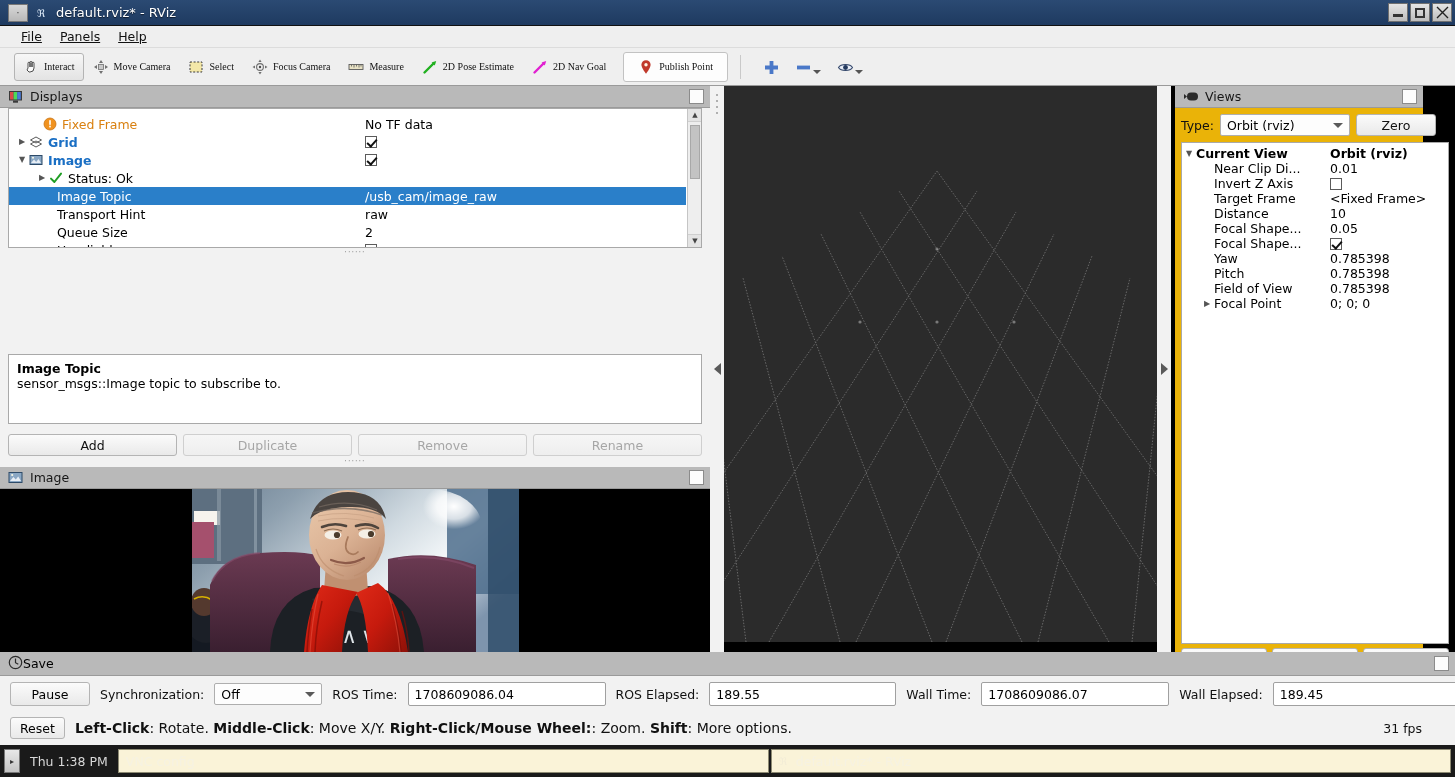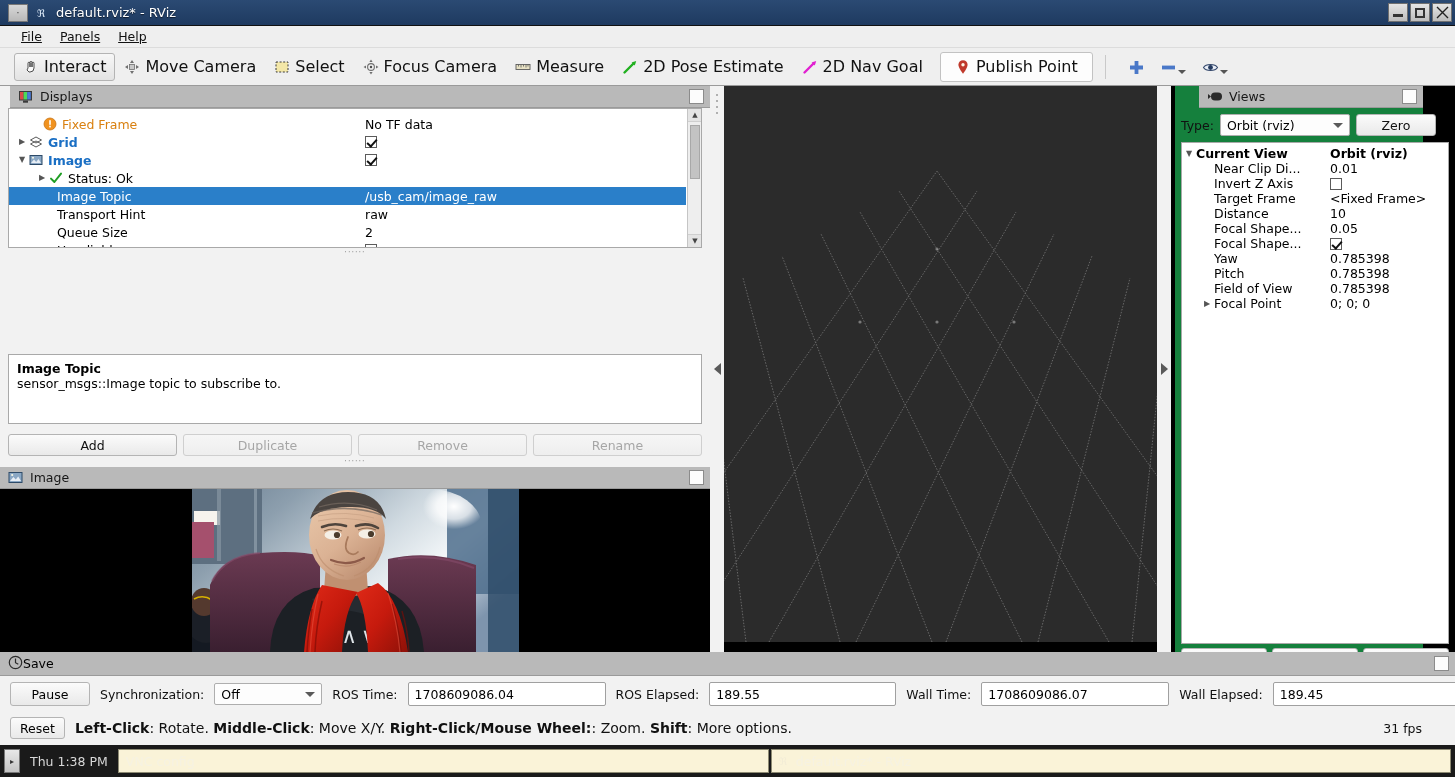--- a/index.html
+++ b/index.html
@@ -75,23 +75,24 @@
   
   .toolbar {
     position: absolute; left: 0; top: 48px; width: 1455px; height: 38px;
     background: #efefef;
     display: flex; align-items: center;
     border-bottom: 1px solid #9a9a9a;
     padding-left: 14px;
   }
   .tool {
     display: flex; align-items: center; gap: 5px;
-    height: 28px; padding: 0 8px; font-size: 16px; color: #111;
+    height: 28px; padding: 0 8px; font-size: 10px; color: #111;
     border: 1px solid transparent; border-radius: 3px;
     white-space: nowrap;
+    font-family: Liberation Serif, serif;
   }
   .tool.active {
     background: linear-gradient(to bottom,#f7f7f7,#e3e3e3);
     border: 1px solid #b4b4b4;
   }
   .tool.boxed {
     background: #fdfdfd;
     border: 1px solid #c2c2c2; border-radius: 3px;
     height: 30px; padding: 0 14px; margin-left: 8px;
   }
@@ -101,21 +102,21 @@
   .icon-drop { display:flex; align-items:flex-end; gap:2px; }
   .caret-sm {
     width:0;height:0;border-left:4px solid transparent;border-right:4px solid transparent;
     border-top:4px solid #555; margin-bottom:1px;
   }
 
   
   .main { position: absolute; left: 0; top: 86px; width: 1455px; height: 566px; background:#000; }
 
   
-  .left-col { position:absolute; left:0; top:0; width: 710px; height: 692px; background:#f2f2f2;padding-left:10px; }
+  .left-col { position:absolute; left:0; top:0; width: 710px; height: 692px; background:#f2f2f2; }
 
   .panel-header {
     height: 22px; background: #b9b9b9;
     display:flex; align-items:center; padding-left:8px;
     border-bottom:1px solid #9a9a9a;
     font-size: 12.5px; color:#161616;
   }
   .panel-header .ph-icon { width:15px;height:15px;margin-right:7px; display:block;}
   .ph-float {
     margin-left:auto; margin-right:6px;
@@ -203,21 +204,21 @@
   .splitter-v.right-s { left:1157px; }
   .split-arrow {
     width:0;height:0;border-top:6px solid transparent;border-bottom:6px solid transparent;
   }
   .split-arrow.l { border-right:7px solid #5a5a5a; }
   .split-arrow.r { border-left:7px solid #5a5a5a; }
   .dots { position:absolute; display:flex; flex-direction:column; gap:4px; }
   .dots i { width:2px;height:2px;background:#b0b0b0;display:block;}
 
   
-  .views-panel { position:absolute; left:1175px; top:0; width:248px; height:566px; background:#15803d;padding-left:24px; }
+  .views-panel { position:absolute; left:1175px; top:0; width:248px; height:566px; background:#eab308; }
   .views-type-row {
     position:absolute; left:0; top:26px; width:280px; height:26px;
     display:flex; align-items:center; padding:0 6px 0 6px; gap:6px;
   }
   .lbl { font-size:12.5px; color:#111; white-space:nowrap;}
   .combo {
     height:22px; background:#fdfdfd; border:1px solid #aeaeae; border-radius:2px;
     display:flex; align-items:center; padding:0 6px; font-size:12.5px; position:relative;
   }
   .combo .caret {

